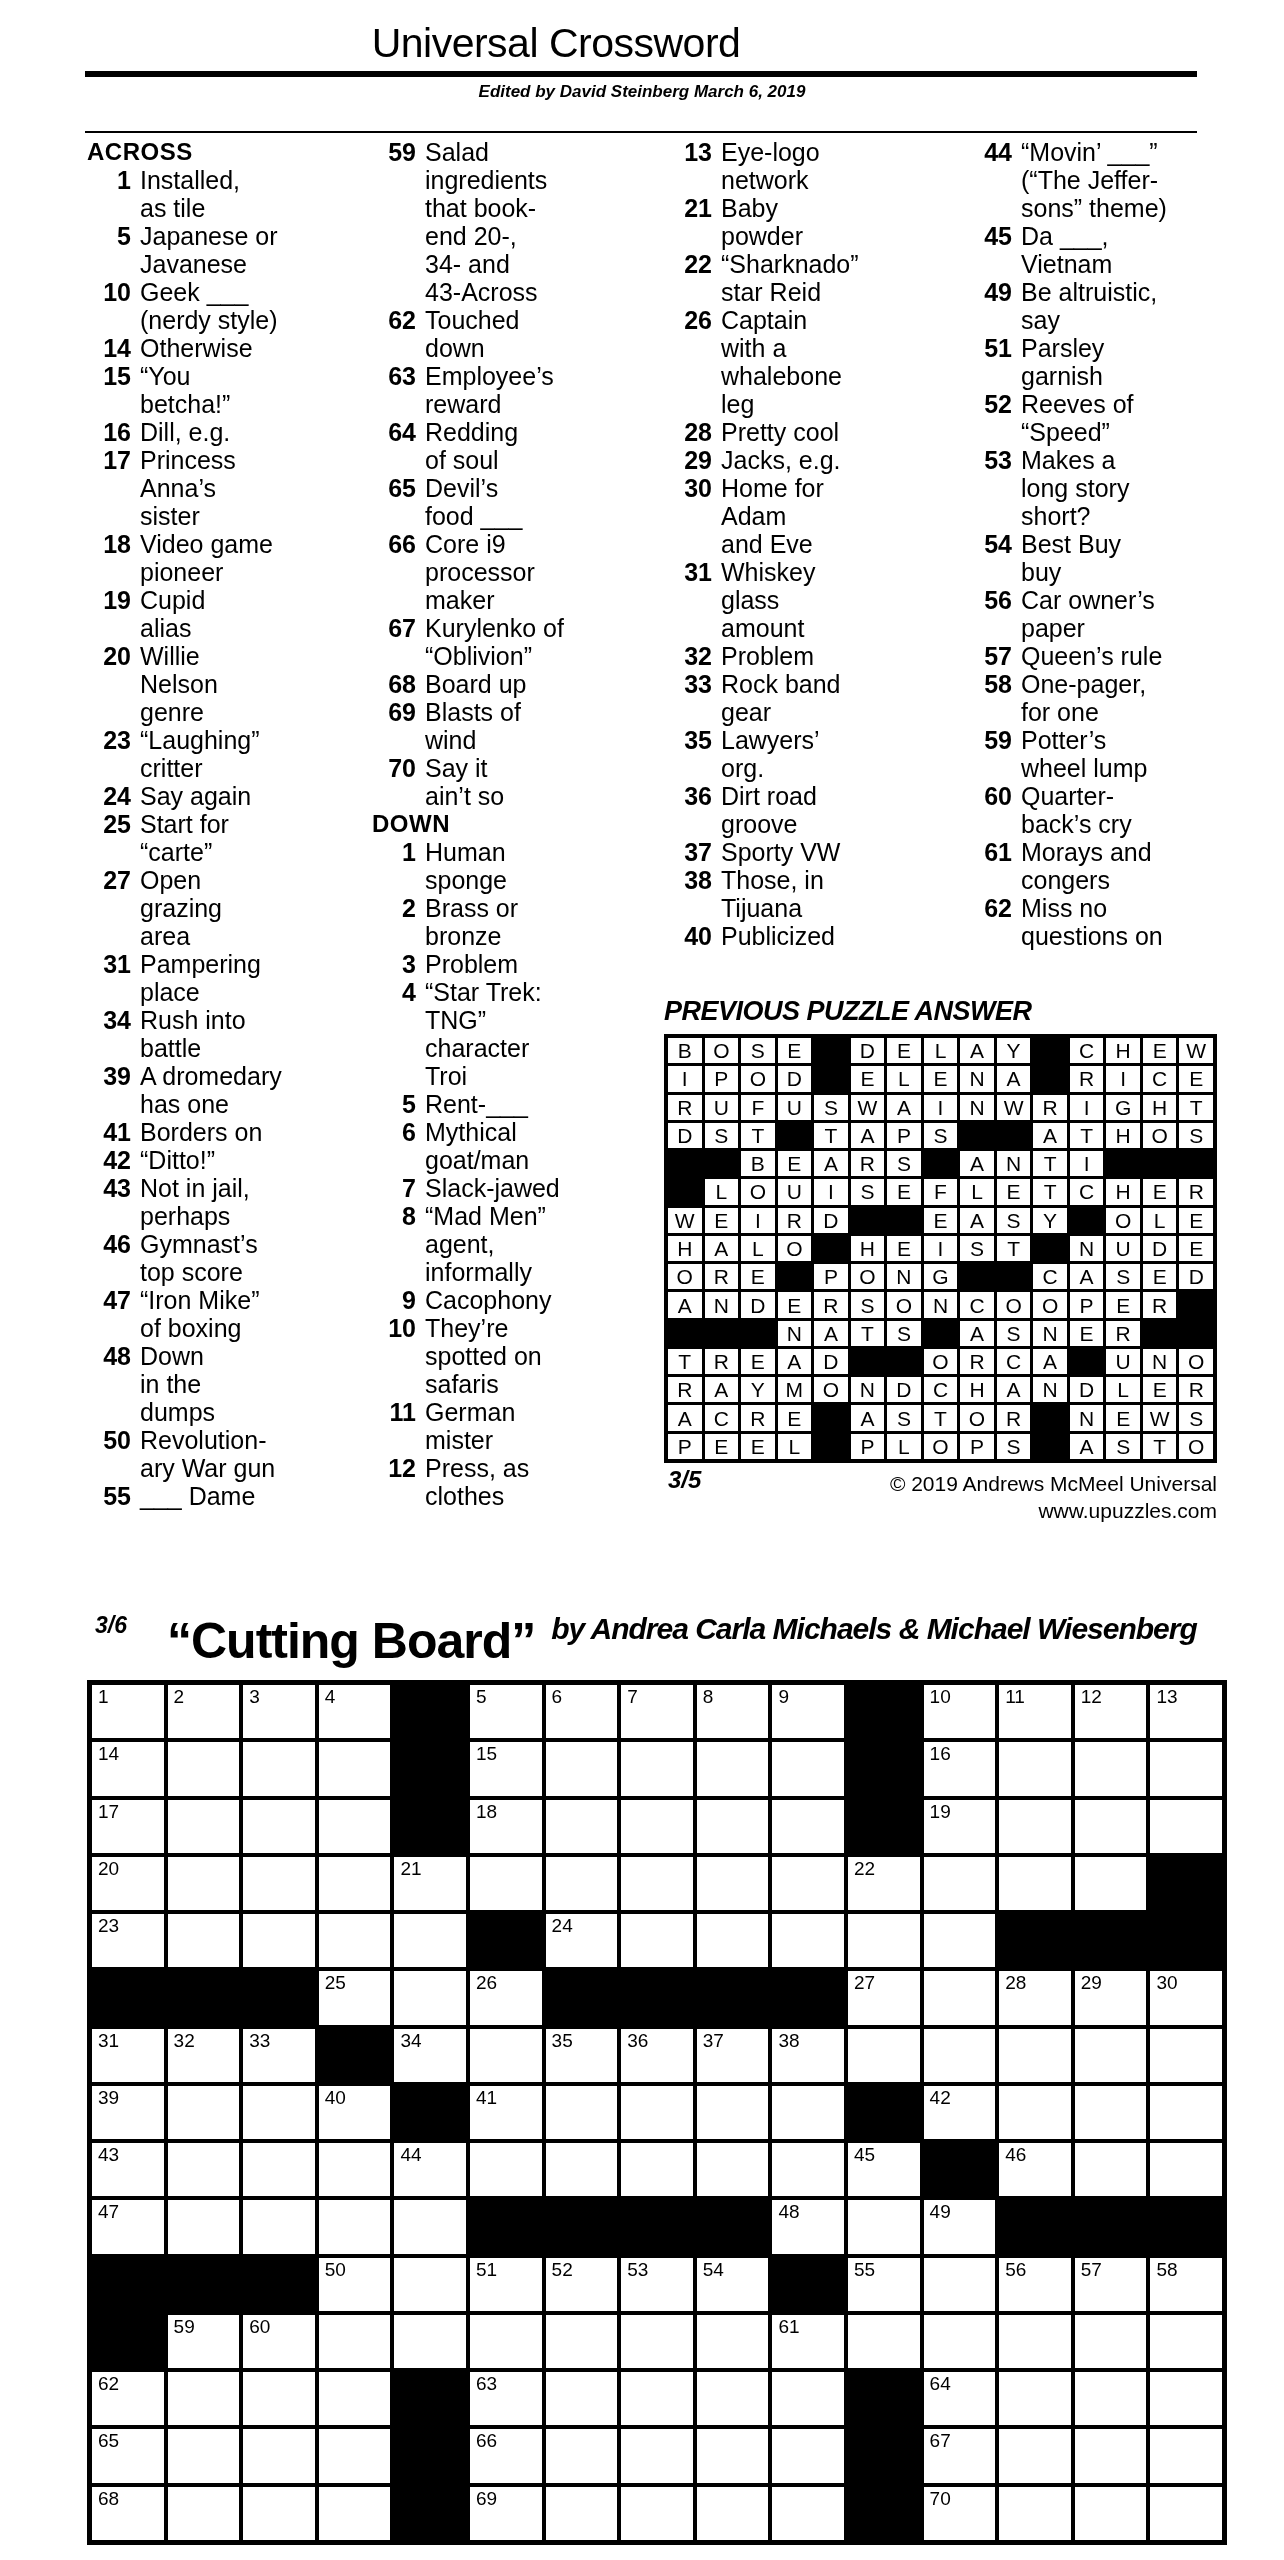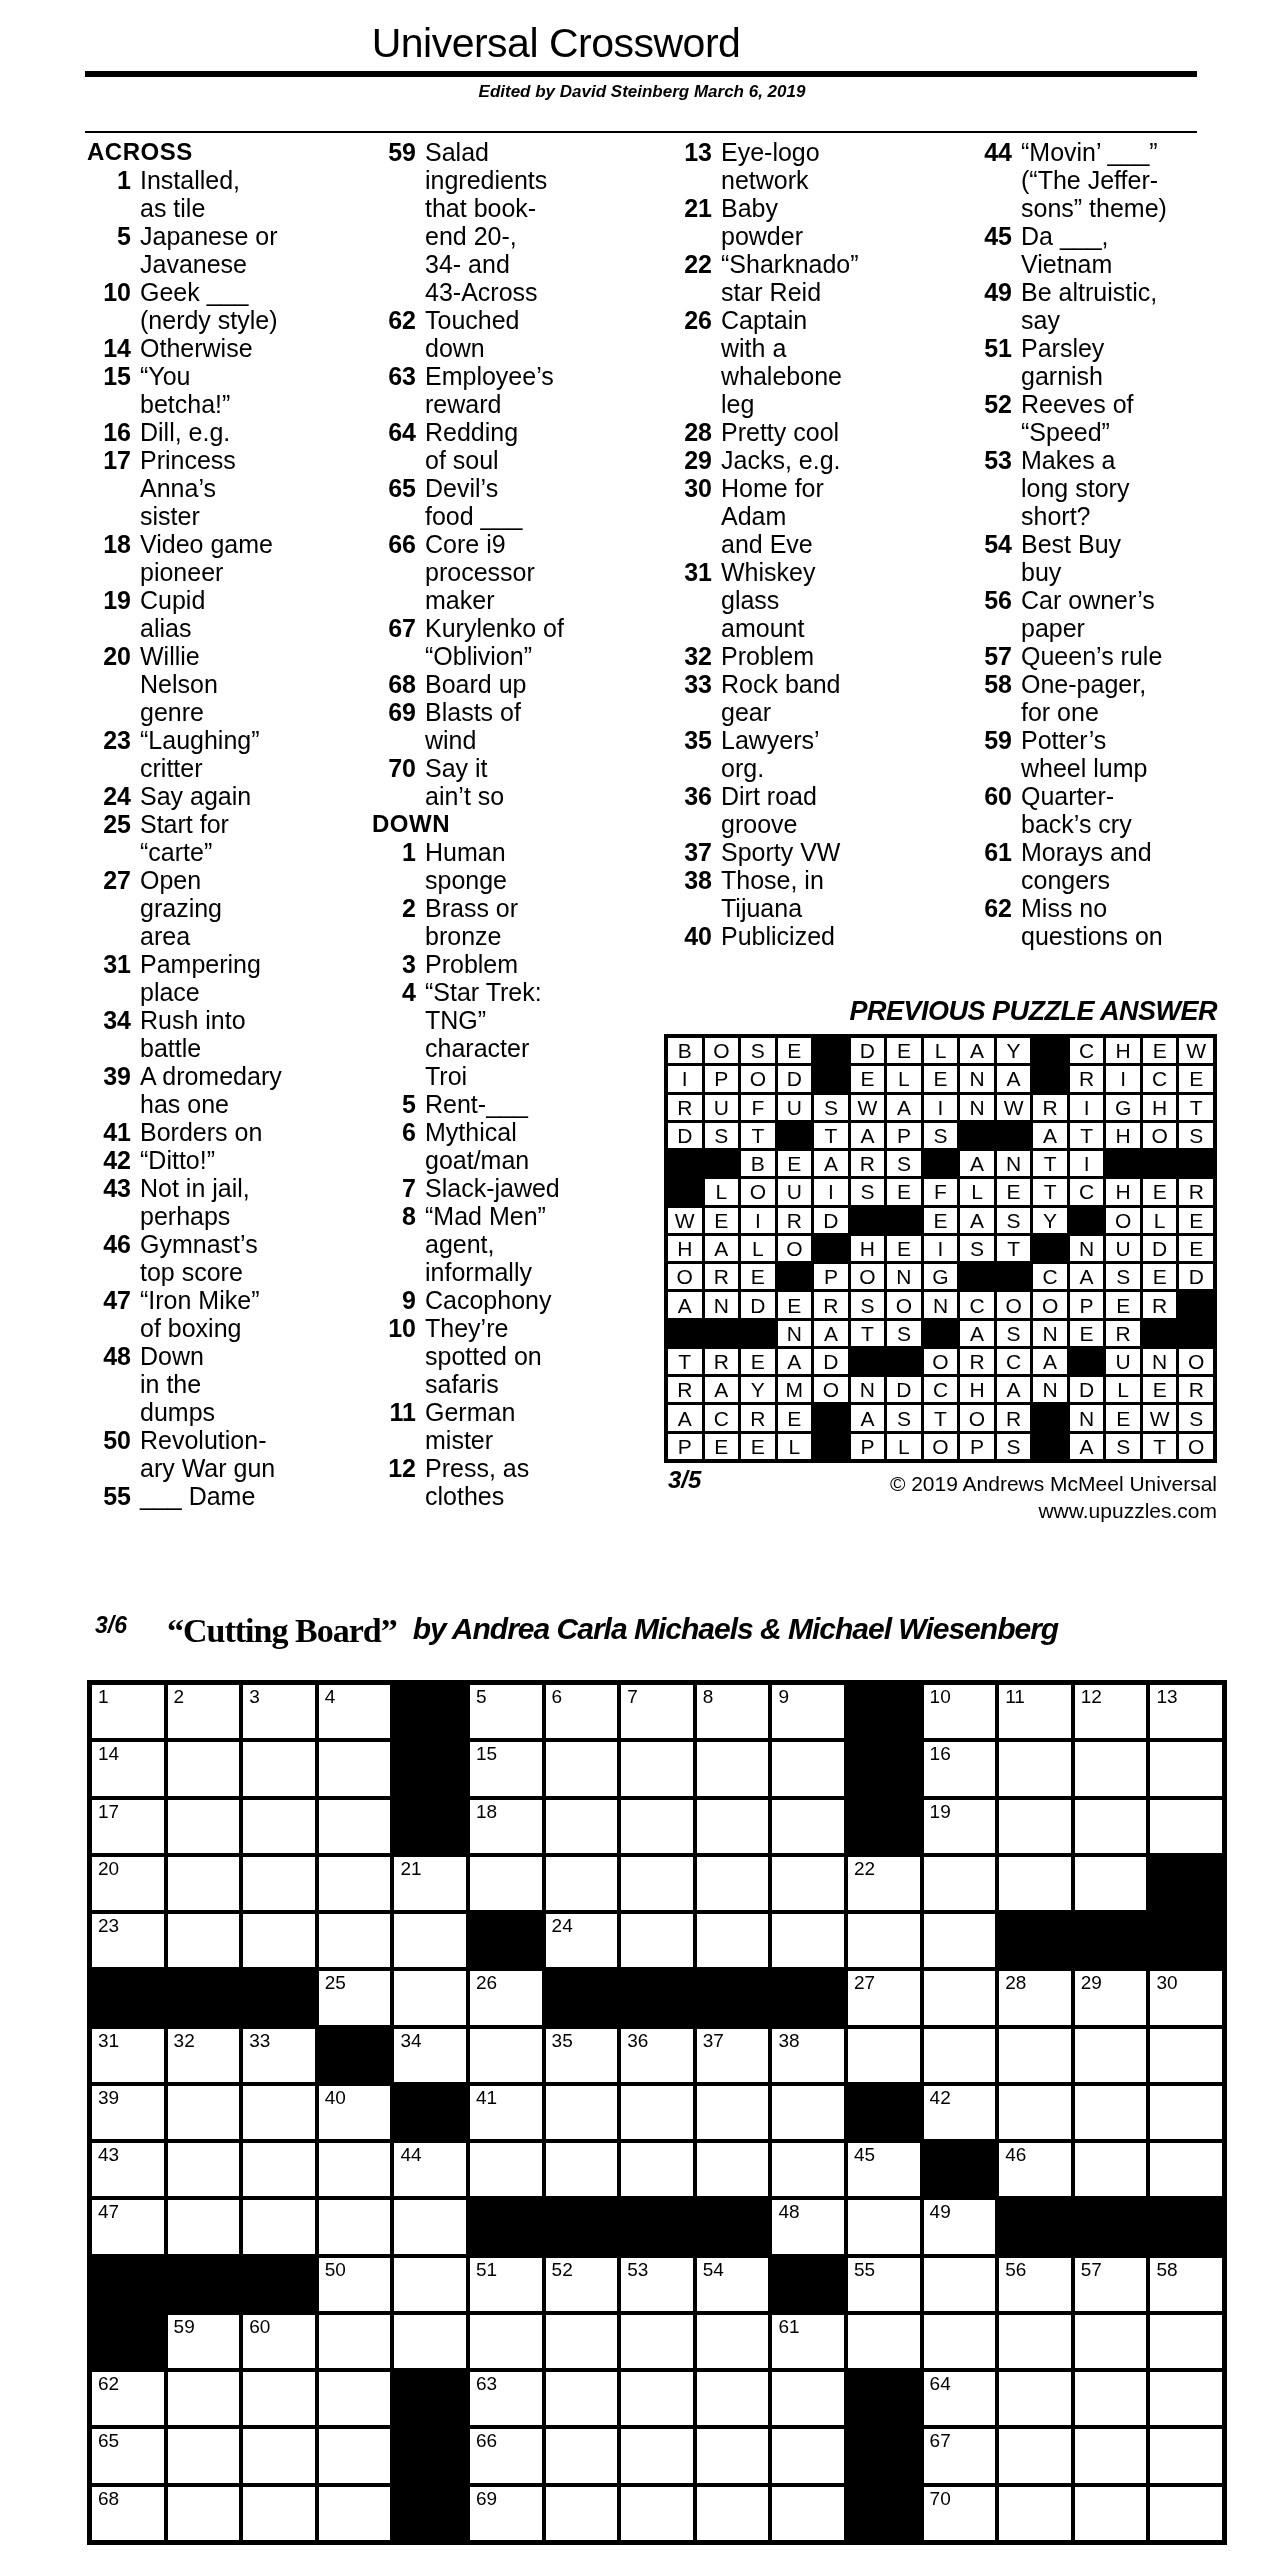--- a/index.html
+++ b/index.html
@@ -14,31 +14,31 @@
   .edited{top:82px;left:0;width:1284px;text-align:center;font-size:17px;font-weight:bold;font-style:italic;}
   .rule-thin{left:85px;top:131px;width:1112px;height:2px;background:#000;}
   
   .clue-col{top:138px;width:272px;}
   .clue-col.c0{left:87px;} .clue-col.c1{left:372px;} .clue-col.c2{left:668px;} .clue-col.c3{left:968px;}
   .clue-header{font-size:24px;font-weight:bold;line-height:28px;letter-spacing:0.5px;}
   .clue{display:flex;}
   .clue .num{flex:0 0 44px;width:44px;text-align:right;padding-right:9px;font-weight:bold;font-size:25px;line-height:28px;}
   .clue .txt{font-size:25px;line-height:28px;white-space:pre-line;}
   
-  .prev-title{left:664px;top:996px;width:553px;text-align:right;font-size:27px;font-weight:bold;font-style:italic;letter-spacing:-0.5px;}
+  .prev-title{left:664px;top:996px;width:553px;text-align:left;font-size:27px;font-weight:bold;font-style:italic;letter-spacing:-0.5px;}
   .prev-grid{left:664px;top:1034px;width:553px;height:429px;background:#000;border:4px solid #000;
     box-sizing:border-box;display:grid;grid-template-columns:repeat(15,1fr);grid-template-rows:repeat(15,1fr);gap:3px;}
   .pcell{background:#fff;display:flex;align-items:center;justify-content:center;font-size:21px;line-height:1;}
   .pcell.blk{background:#000;}
   .prev-date{left:668px;top:1466px;font-size:24px;font-weight:bold;font-style:italic;}
   .copyright{left:664px;top:1470px;width:553px;text-align:right;font-size:21px;line-height:27px;}
   
   .main-header{left:87px;top:1612px;width:1140px;height:62px;display:flex;align-items:flex-start;}
   .main-date{font-size:23px;font-weight:bold;font-style:italic;margin-left:8px;}
-  .main-title{font-size:34px;font-weight:bold;letter-spacing:-1px;margin-left:40px;font-family:Liberation Serif, serif;}
+  .main-title{font-size:50px;font-weight:bold;letter-spacing:-1px;margin-left:40px;}
   .main-byline{font-size:30px;font-weight:bold;font-style:italic;letter-spacing:-1px;margin-left:16px;}
   .main-grid{left:87px;top:1680px;width:1140px;height:865px;background:#000;border:5px solid #000;
     box-sizing:border-box;display:grid;grid-template-columns:repeat(15,1fr);grid-template-rows:repeat(15,1fr);gap:4px;}
   .mcell{background:#fff;position:relative;}
   .mcell.blk{background:#000;}
   .mcell .cnum{position:absolute;top:2px;left:6px;font-size:19px;line-height:1;}
 </style>
 </head>
 <body>
 

